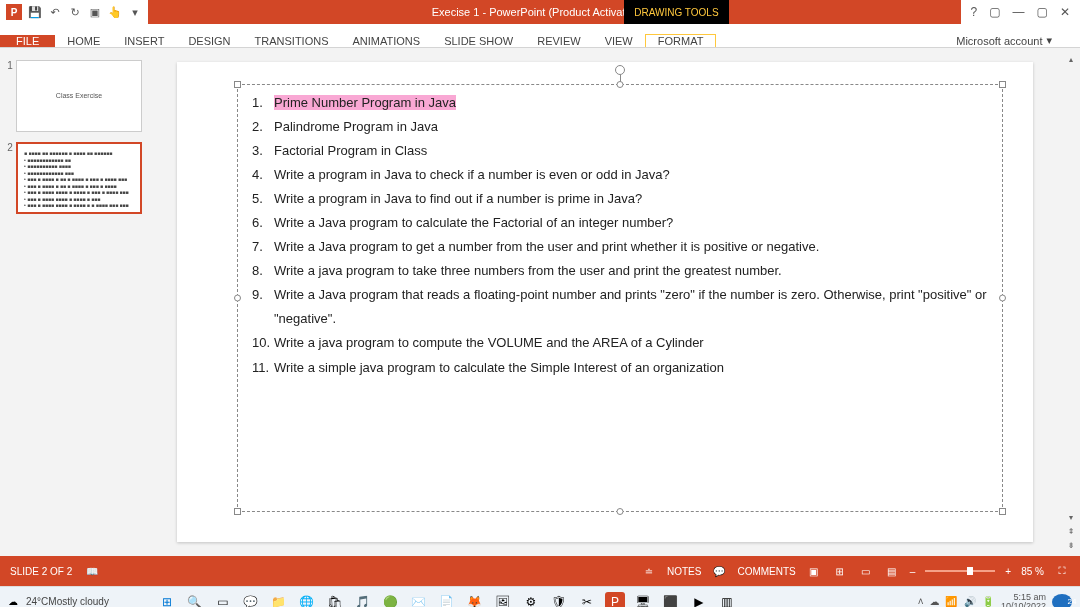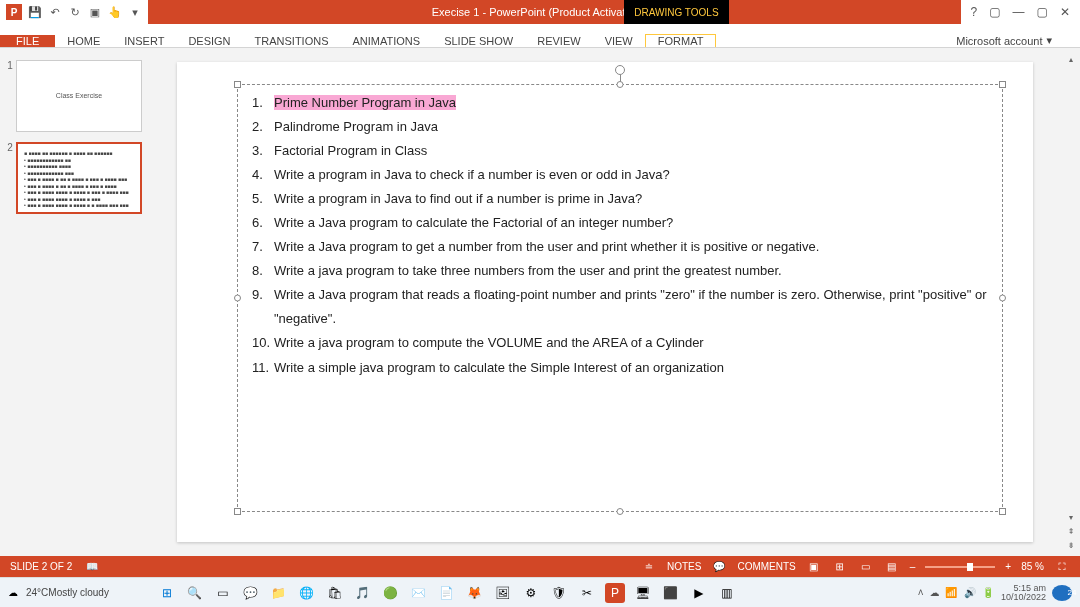--- a/index.html
+++ b/index.html
@@ -43,21 +43,21 @@
     .rotate-handle::after { content:""; position:absolute; top:9px; left:4px; width:1px; height:7px; background:#888; }
     .textbox h3 { font-size: 14px; font-weight: bold; margin-bottom: 6px; color: #000; }
     .textbox ol { list-style: none; counter-reset: li; }
     .textbox li { font-size: 13px; color: #222; line-height: 1.85; padding-left: 22px; position: relative; }
     .textbox li::before { counter-increment: li; content: counter(li) "."; position: absolute; left: 0; }
     .highlighted { background: #f9a8d4; }
     
     .slide-scroll { width: 18px; background: #f3f3f3; display:flex; flex-direction:column; align-items:center; justify-content:space-between; padding:4px 0; }
     .scroll-btn { width:14px; height:14px; font-size:8px; color:#666; display:flex; align-items:center; justify-content:center; }
     
-    .statusbar { height: 21px; background: #d24726; color: #fff; display: flex; align-items: center; font-size: 10px; padding: 0 10px; gap: 14px; }
+    .statusbar { height: 30px; background: #d24726; color: #fff; display: flex; align-items: center; font-size: 10px; padding: 0 10px; gap: 14px; }
     .status-right { margin-left: auto; display: flex; align-items: center; gap: 10px; }
     .zoom-slider { width: 70px; height: 2px; background: #f5a188; position: relative; }
     .zoom-slider::after { content: ""; position: absolute; left: 60%; top: -3px; width: 6px; height: 8px; background: #fff; }
     .stat-ic { width: 16px; height: 12px; display: inline-flex; align-items: center; justify-content: center; font-size: 10px; }
     
     .taskbar { height: 30px; background: #eef3f8; display: flex; align-items: center; padding: 0 8px; gap: 8px; font-size: 10px; border-top:1px solid #ddd; }
     .weather { display: flex; line-height: 1; color: #444; }
     .task-icons { display: flex; gap: 8px; margin-left: 40px; }
     .task-icon { width: 20px; height: 20px; border-radius: 3px; display: flex; align-items: center; justify-content: center; font-size: 12px; }
     .tray { margin-left: auto; display: flex; align-items: center; gap: 6px; color: #555; }

